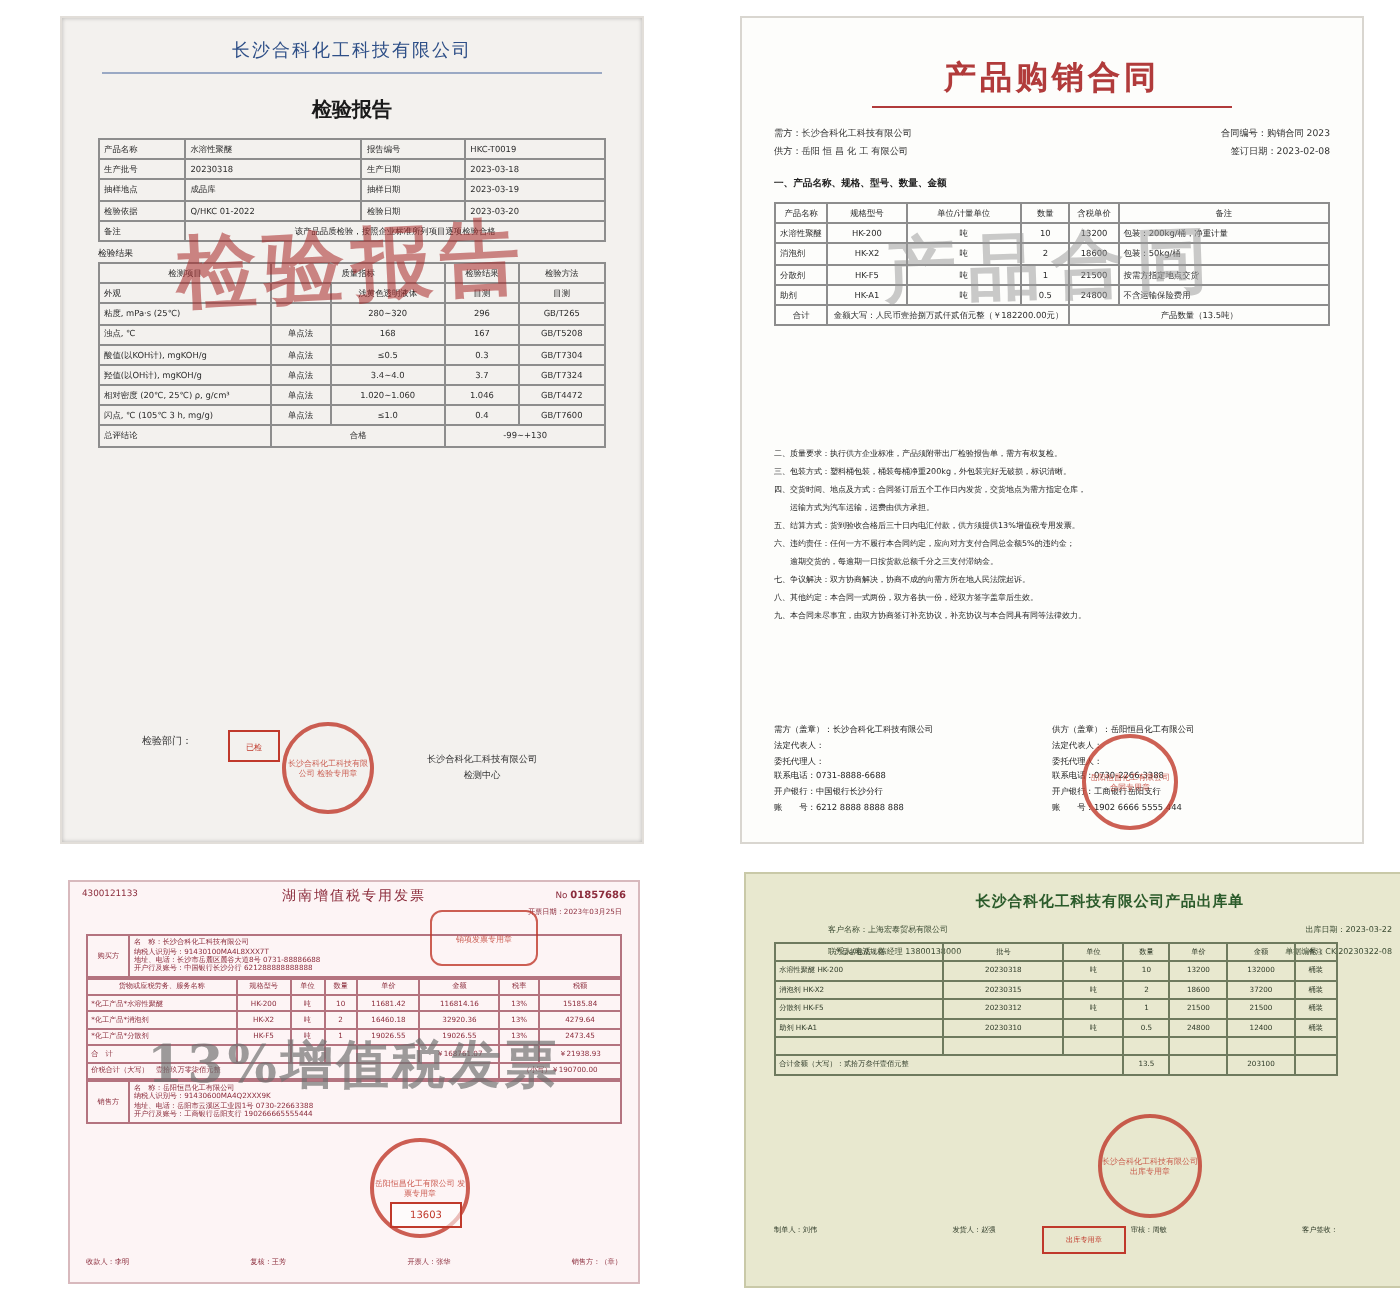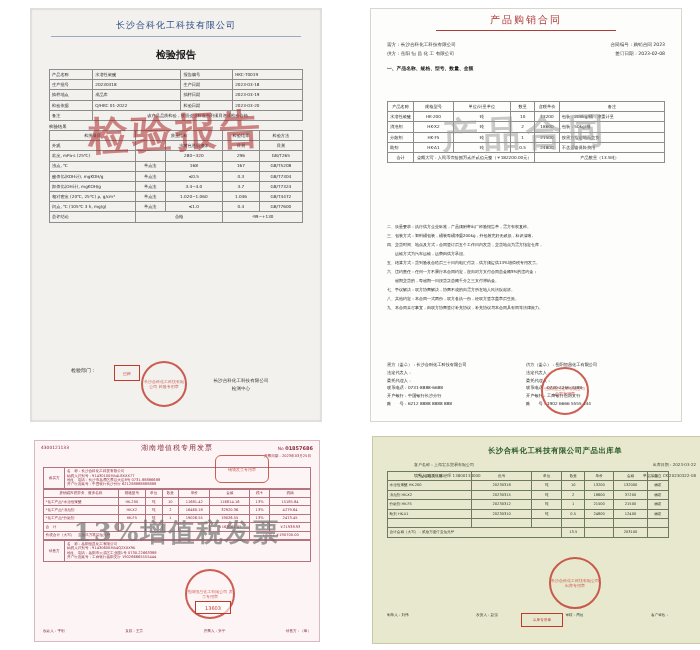--- a/index.html
+++ b/index.html
@@ -75,21 +75,21 @@
     display:flex;align-items:center;justify-content:center;
   }
 
   
   .q2{background:#ffffff;}
   .q2 .paper{
     position:absolute;left:20px;top:8px;width:310px;height:412px;
     background:#fdfdfb;border:1px solid #d9d6d0;
   }
   .q2 .title{
-    text-align:center;color:#b13b3b;font-size:10px;font-weight:normal;margin-top:4px;
+    text-align:center;color:#b13b3b;font-size:16px;font-weight:bold;margin-top:20px;
     letter-spacing:2px;
   }
   .q2 .titleline{width:180px;height:1px;background:#b13b3b;margin:3px auto 0 auto;}
   .q2 .meta{font-size:4.6px;color:#333;margin:9px 16px 0 16px;line-height:2;}
   .q2 .meta .row{display:flex;justify-content:space-between;}
   .q2 .secttl{font-size:4.8px;color:#222;margin:7px 0 3px 16px;font-weight:bold;}
   .q2 .tblwrap{position:absolute;left:16px;top:92px;width:278px;}
   .q2 .wm{
     position:absolute;left:8px;top:100px;width:294px;text-align:center;
     font-family:"DejaVu Serif","Liberation Serif",serif;

